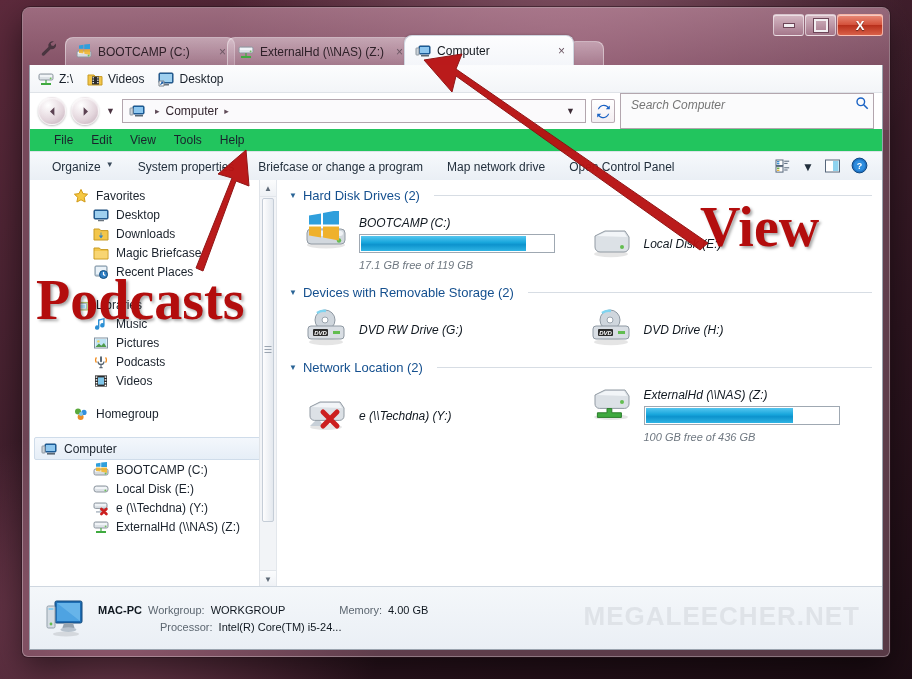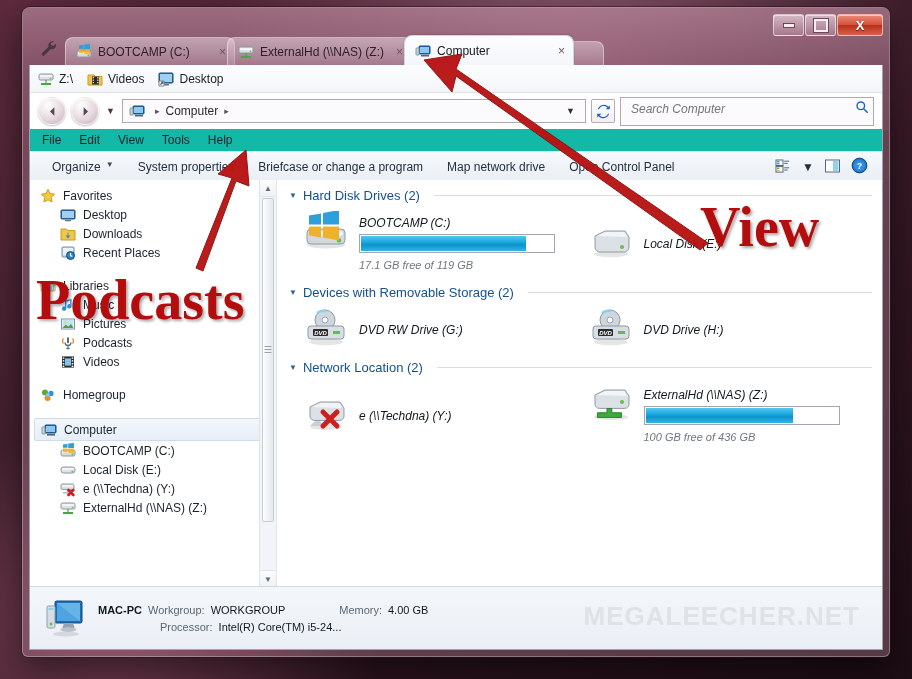--- a/index.html
+++ b/index.html
@@ -81,33 +81,33 @@
   .navdrop{width:13px;display:flex;align-items:center;justify-content:center;color:#4a3341;font-size:9px;}
   .crumbbox{flex:1;height:22px;background:rgba(248,246,250,.55);border:1px solid rgba(120,96,110,.55);
     display:flex;align-items:center;padding:0 4px;font-size:12px;color:#33252e;}
   .crumbbox .cicon{width:16px;height:16px;margin:0 4px 0 2px;}
   .sep{color:#5f4a57;font-size:9px;margin:0 6px;}
   .crumbarrow{margin-left:auto;color:#3c2b36;font-size:9px;padding:0 6px;}
   .refresh{width:22px;height:22px;border:1px solid rgba(120,96,110,.5);border-radius:2px;
     background:linear-gradient(180deg,rgba(255,255,255,.55),rgba(220,205,215,.35));
     display:flex;align-items:center;justify-content:center;color:#15489c;font-size:13px;font-weight:bold;}
   .searchbox{width:240px;height:22px;background:rgba(250,249,251,.72);border:1px solid rgba(120,96,110,.55);
-    display:flex;align-items:center;padding:0 4px 5px 8px;}
+    display:flex;align-items:center;padding:0 4px 12px 8px;}
   .searchbox input{flex:1;border:none;outline:none;background:transparent;font:italic 12px "Liberation Sans",sans-serif;color:#6d6d72;}
-  .menubar{height:22px;background:#14b8a6;display:flex;align-items:center;padding:0 12px;gap:18px;font-size:12px;color:#1a222c;}
+  .menubar{height:22px;background:#22c55e;display:flex;align-items:center;padding:0 24px;gap:18px;font-size:12px;color:#1a222c;}
   .cmdbar{height:30px;background:linear-gradient(180deg,#f6f9fc,#e9eef4);border-top:1px solid #dde3ea;border-bottom:1px solid #c9d2dc;
     display:flex;align-items:center;padding:0 10px;font-size:12px;color:#23303d;}
   .cmd{padding:0 12px;display:flex;align-items:flex-start;gap:5px;white-space:nowrap;}
   .cmd .car{font-size:8px;color:#3a4a5a;}
   .cmdright{margin-left:auto;display:flex;align-items:center;gap:10px;padding-right:4px;}
   .panes{position:absolute;left:0;right:0;top:115px;bottom:62px;display:flex;background:#fff;}
   
   .sidebar{width:246px;background:#fff;border-right:1px solid #e3e7ec;position:relative;overflow:hidden;}
   .tree{padding:6px 0 0 0;font-size:12px;color:#1b232d;}
-  .node{height:19px;display:flex;align-items:center;padding-left:10px;white-space:nowrap;}
+  .node{height:19px;display:flex;align-items:center;padding-left:10px;white-space:nowrap;margin-left:33px;}
   .node.child{padding-left:30px;}
   .node.sel{background:linear-gradient(180deg,#f3f7fc,#e6eef7);border:1px solid #cfdcea;border-radius:2px;margin:0 4px;height:21px;padding-left:6px;}
   .node .nicon{width:16px;height:16px;margin-right:7px;flex:0 0 16px;}
   .gap{height:14px;}
   .sbscroll{position:absolute;right:0;top:0;bottom:0;width:16px;background:#f2f4f7;border-left:1px solid #e0e4e9;}
   .sbarrow{height:16px;display:flex;align-items:center;justify-content:center;color:#5f6b78;font-size:8px;background:linear-gradient(180deg,#fbfcfd,#eef1f5);border-bottom:1px solid #e2e6eb;}
   .sbarrow.bot{position:absolute;bottom:0;left:0;right:0;border:none;border-top:1px solid #e2e6eb;}
   .sbthumb{position:absolute;left:2px;right:2px;top:18px;height:322px;border-radius:2px;
     background:linear-gradient(90deg,#fdfdfe,#e3e8ee);border:1px solid #c5cdd7;}
   .sbgrip{position:absolute;left:50%;transform:translateX(-50%);top:166px;width:7px;height:7px;
@@ -372,20 +372,29 @@
               <svg width="16" height="16" viewBox="0 0 16 16">
                   <path d="M1 3h5.4L7.8 4.6H15V14H1z" fill="#f3c64a" stroke="#c79a22"></path>
                   <path d="M8.4 6.4v3.2h1.8L8 12.4 5.8 9.6h1.8V6.4z" fill="#2e82c8"></path>
                 </svg>
             </span>
             <span>Downloads</span>
           </div>
           <div class="node child">
             <span class="nicon">
               <svg width="16" height="16" viewBox="0 0 16 16">
+                  <path d="M1 3h5.4L7.8 4.6H15V14H1z" fill="#f3c64a" stroke="#c79a22"></path>
+                  <path d="M1.6 6h13v7.4h-13z" fill="#fbdf8e" opacity=".6"></path>
+                </svg>
+            </span>
+            <span>Magic Briefcase</span>
+          </div>
+          <div class="node child">
+            <span class="nicon">
+              <svg width="16" height="16" viewBox="0 0 16 16">
                   <rect x="2" y="2" width="12" height="10" rx="1" fill="#c9d8e6" stroke="#7d909f"></rect>
                   <rect x="3" y="3" width="10" height="7" fill="#eaf2f8"></rect>
                   <circle cx="10.5" cy="10.5" r="4" fill="#2f7fc4" stroke="#15507f"></circle>
                   <path d="M10.5 8v2.6l1.8 1" stroke="#fff" stroke-width="1.2" fill="none"></path>
                 </svg>
             </span>
             <span>Recent Places</span>
           </div>
 
           <div class="gap"></div>

